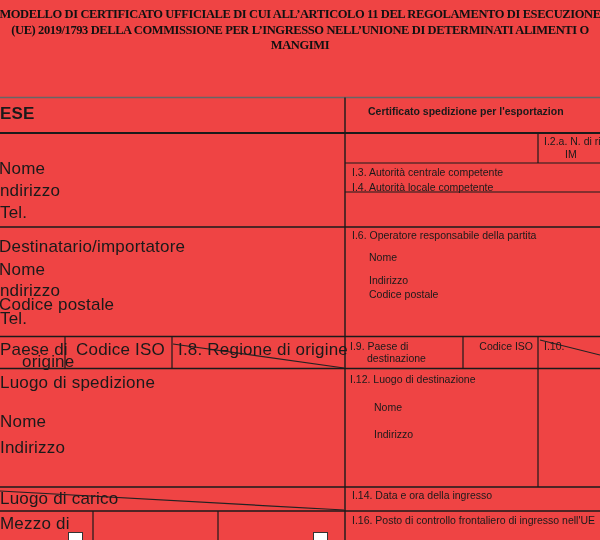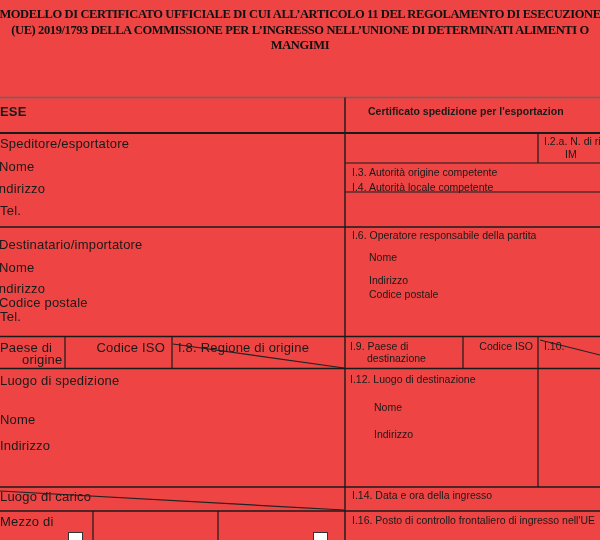--- a/index.html
+++ b/index.html
@@ -3,21 +3,21 @@
 <meta charset="utf-8">
 <style>
   html,body{margin:0;padding:0;background:#fff;}
   .page{position:relative;width:600px;height:540px;overflow:hidden;background:#ef4444;
         font-family:"Liberation Sans","DejaVu Sans",sans-serif;color:#1a1a1a;}
   .title{position:absolute;top:7px;left:50%;transform:translateX(-50%);width:780px;
          text-align:center;font-family:"Liberation Serif","DejaVu Serif",serif;
          font-weight:bold;font-size:12.5px;line-height:15.5px;letter-spacing:-0.4px;color:#111;}
   .grid{position:absolute;left:0;top:0;}
   .t{position:absolute;white-space:nowrap;}
-  .lt{font-size:13px;letter-spacing:0.2px;}
+  .lt{font-size:17px;letter-spacing:0.2px;}
   .rt{font-size:10.5px;}
   .b{font-weight:bold;}
   .iso-l{left:65px;width:100px;text-align:right;padding-right:6px;}
   .iso-r{left:463px;width:70px;text-align:right;padding-right:4px;}
   .cb{position:absolute;width:15px;height:15px;border:1.5px solid #333;background:#fff;box-sizing:border-box;}
 </style>
 </head>
 <body>
 
 <div class="page">
@@ -51,29 +51,28 @@
     <line x1="218" y1="511" x2="218" y2="540" stroke="#1a1a1a" stroke-width="1.2"></line>
 
     <line x1="173" y1="344" x2="344" y2="368" stroke="#222" stroke-width="1.2"></line>
     <line x1="540" y1="340" x2="600" y2="355" stroke="#222" stroke-width="1.2"></line>
     <line x1="0" y1="491" x2="344" y2="510" stroke="#222" stroke-width="1.2"></line>
   </svg>
 
   <div class="t lt b" style="left:0;top:104px">ESE</div>
   <div class="t rt b" style="left:368px;top:105px">Certificato spedizione per l'esportazion</div>
 
-  <div class="t lt" style="left:0;top:136px">Speditore/esportatore</div>
   <div class="t lt" style="left:-1px;top:159px">Nome</div>
   <div class="t lt" style="left:-5px;top:181px">Indirizzo</div>
   <div class="t lt" style="left:0;top:203px">Tel.</div>
 
   <div class="t rt" style="left:544px;top:135px">I.2.a. N. di ri</div>
   <div class="t rt" style="left:565px;top:148px">IM</div>
 
-  <div class="t rt" style="left:352px;top:166px">I.3. Autorità origine competente</div>
+  <div class="t rt" style="left:352px;top:166px">I.3. Autorità centrale competente</div>
   <div class="t rt" style="left:352px;top:181px">I.4. Autorità locale competente</div>
 
   <div class="t lt" style="left:-1px;top:237px">Destinatario/importatore</div>
   <div class="t lt" style="left:-1px;top:260px">Nome</div>
   <div class="t lt" style="left:-5px;top:281px">Indirizzo</div>
   <div class="t lt" style="left:-1px;top:295px">Codice postale</div>
   <div class="t lt" style="left:0;top:309px">Tel.</div>
 
   <div class="t rt" style="left:352px;top:229px">I.6. Operatore responsabile della partita</div>
   <div class="t rt" style="left:369px;top:251px">Nome</div>

